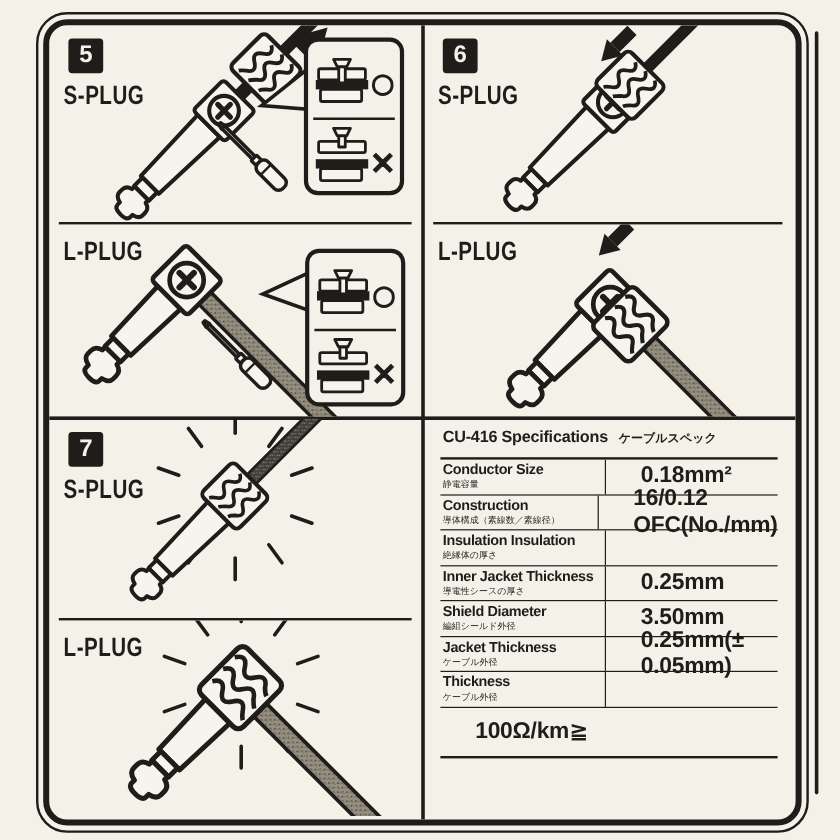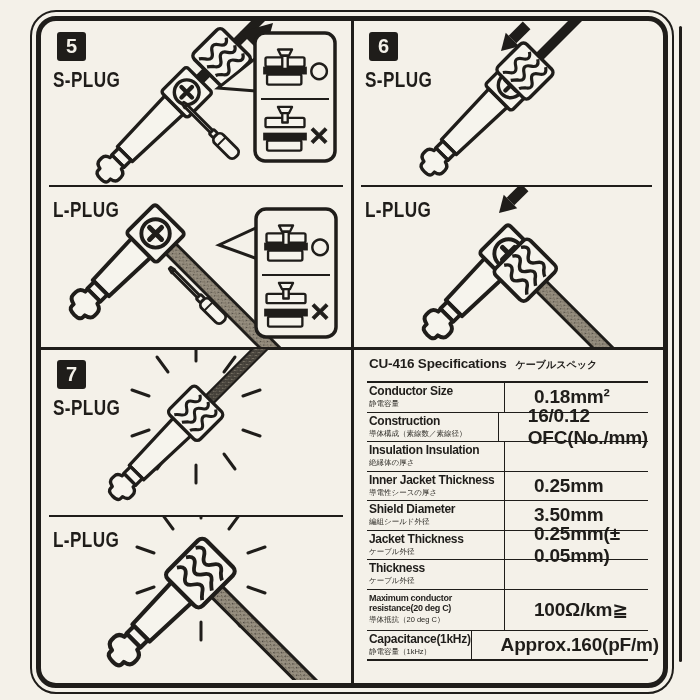--- a/index.html
+++ b/index.html
@@ -293,32 +293,21 @@
                 </div>
               <div class="sval">0.25mm(± 0.05mm)</div>
             </div>
             <div class="srow">
               <div class="sname">
                   <span class="en">Thickness</span>
                   <span class="ja">ケーブル外径</span>
                 </div>
             </div>
             <div class="srow tall">
-              <div class="sname">
-                  <span class="en sm">Maximum conductor resistance(20 deg C)</span>
-                  <span class="ja">導体抵抗（20 deg C）</span>
-                </div>
               <div class="sval">100Ω/km≧</div>
-            </div>
-            <div class="srow">
-              <div class="sname">
-                  <span class="en">Capacitance(1kHz)</span>
-                  <span class="ja">静電容量（1kHz）</span>
-                </div>
-              <div class="sval">Approx.160(pF/m)</div>
             </div>
           </div>
         </section>
 
       </div>
     </div>
   </div>
 </div>
 
 </body></html>

